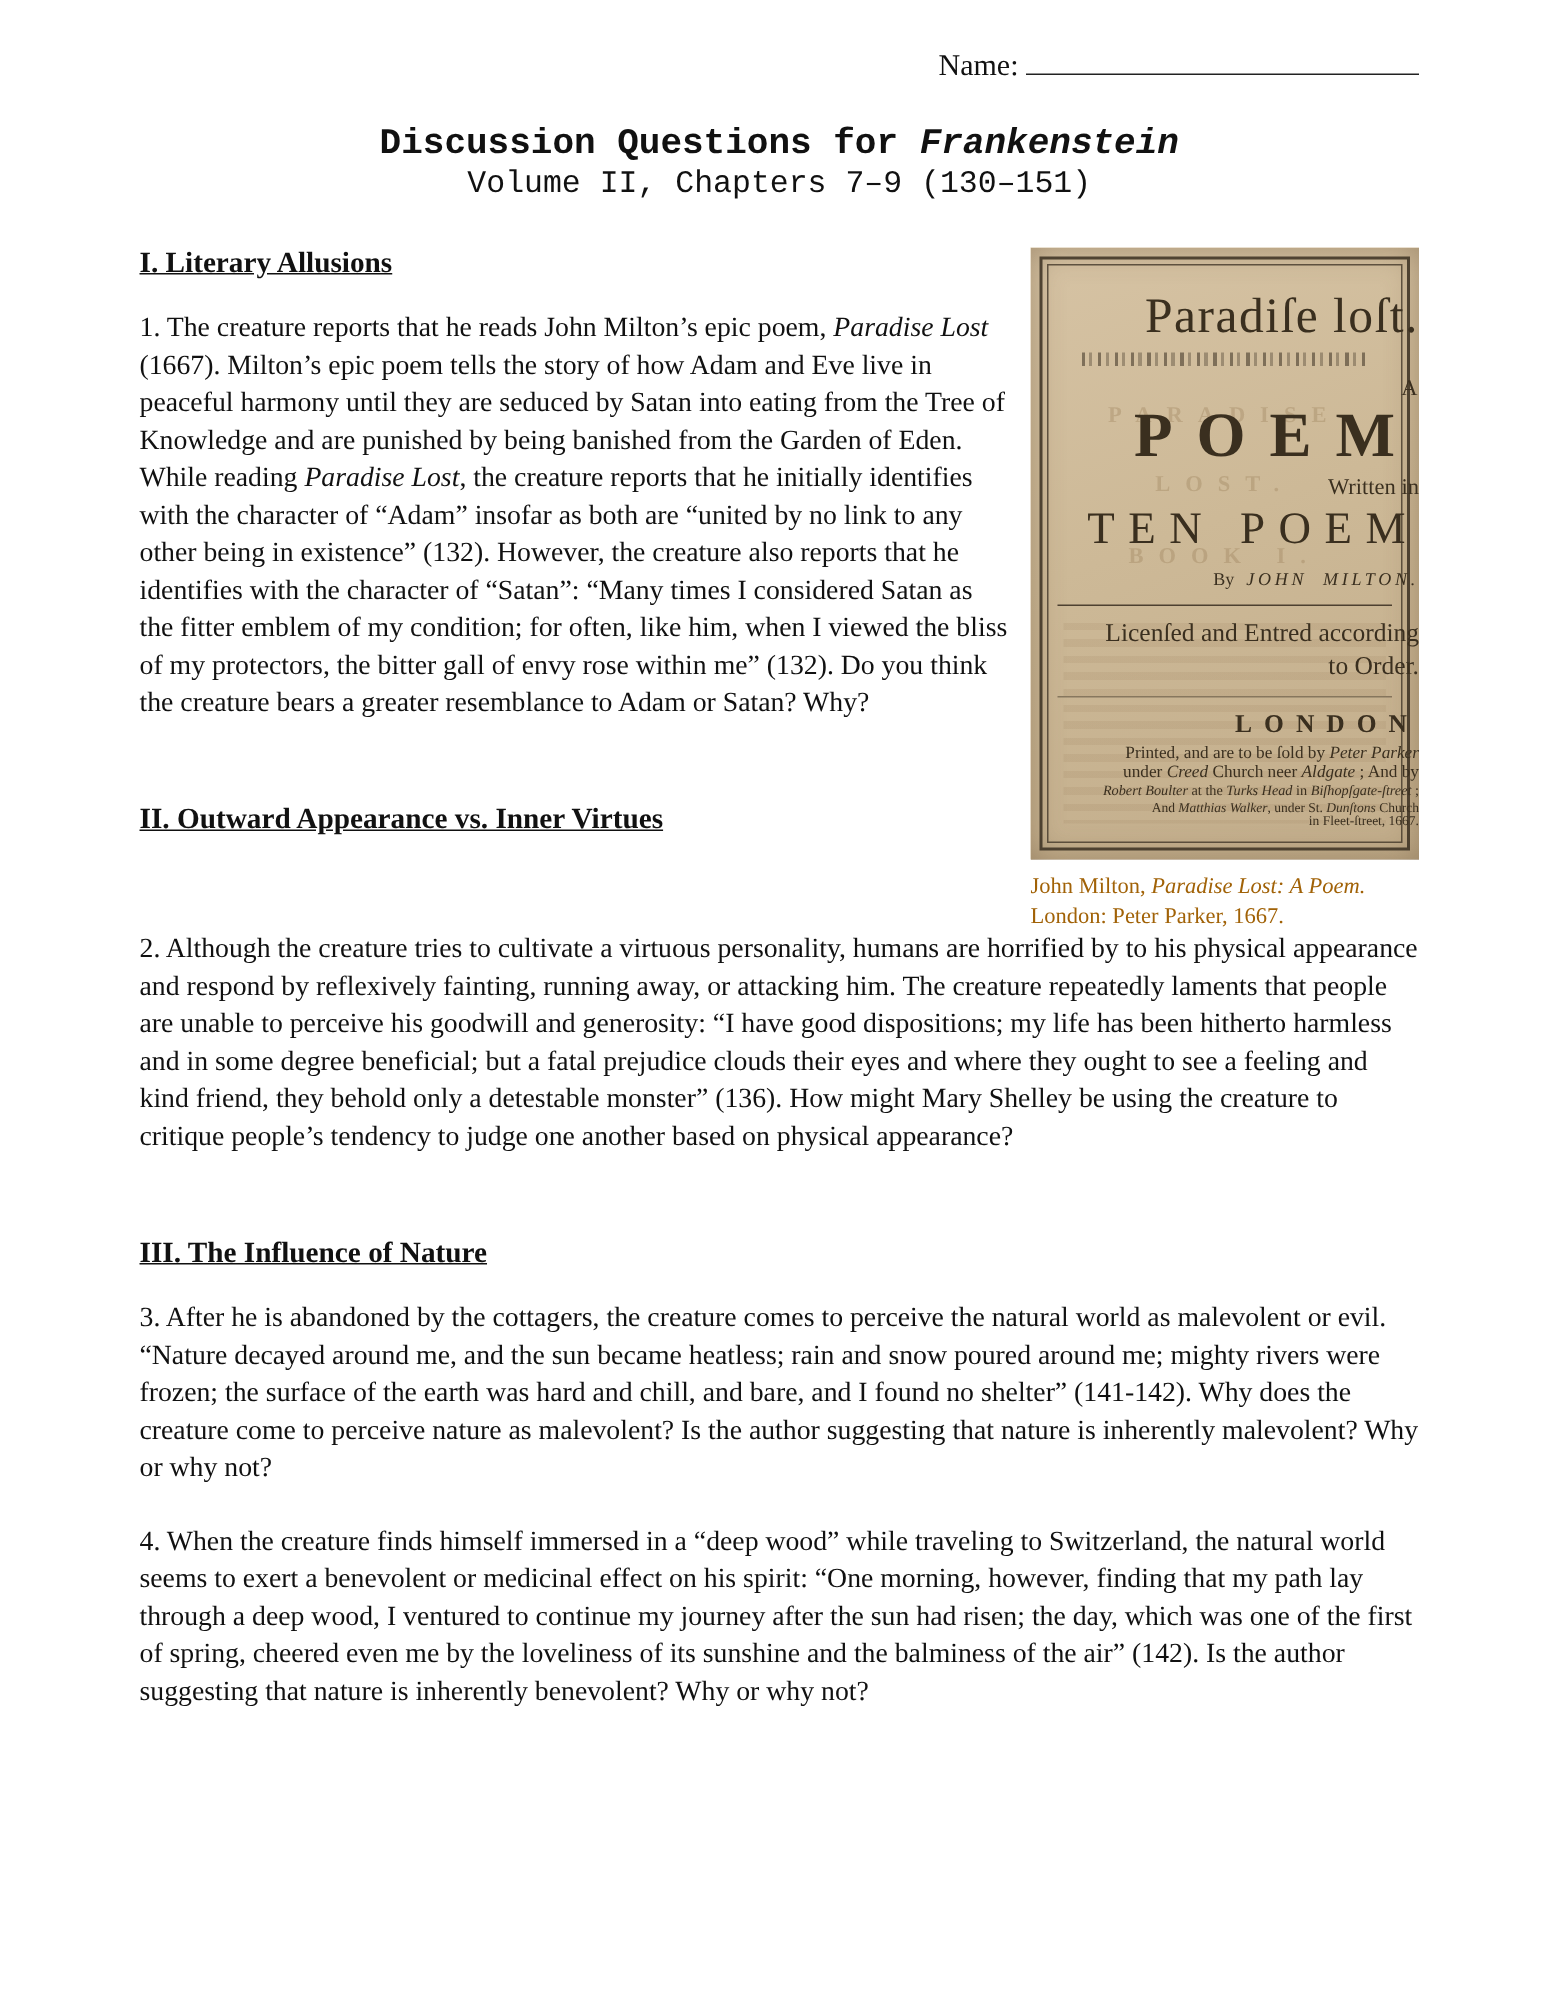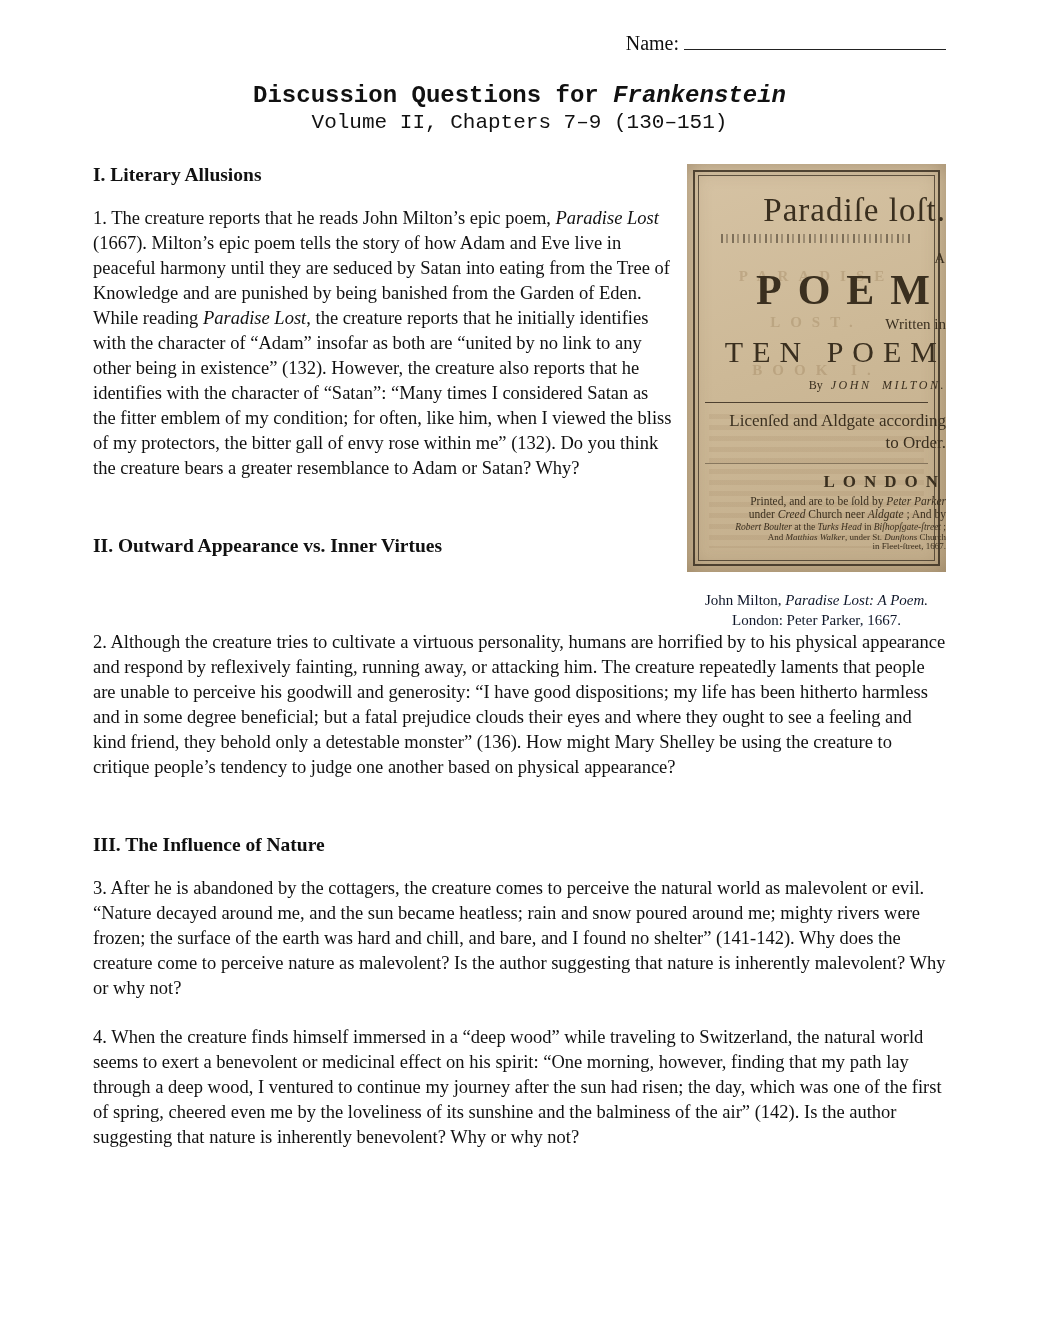--- a/index.html
+++ b/index.html
@@ -19,21 +19,21 @@
   .name-underline {
     display:inline-block; width:262px; height:1.05em;
     border-bottom:1.6px solid #222; margin-left:5px; vertical-align:baseline;
   }
 
   
   .doc-title { text-align:center; font-size:24px; font-weight:bold; line-height:28px; margin:26px 0 0;font-family:Liberation Mono, monospace; }
   .doc-subtitle { text-align:center; font-size:21px; line-height:26px;font-family:Liberation Mono, monospace; }
 
   .content { margin-top:26px; }
-  h2.section-heading { font-size:19.5px; font-weight:bold; line-height:25px; margin:0; }
+  h2.section-heading { font-size:19.5px; font-weight:bold; line-height:25px; margin:0;text-decoration:underline; }
   h2.h2-second { margin-top:52px; }
   h2.h2-third { margin-top:52px; }
   p.question { font-size:18.5px; line-height:25px; margin:19px 0 0; }
   p.q-clear { clear:both; margin-top:21px; }
   p.q-follow { margin-top:24px; }
 
   
   figure.pl-figure { float:right; width:259px; margin:2px 0 0 14px; padding:0; }
   .pl-plate {
     position:relative; width:259px; height:408px; overflow:hidden;
@@ -72,21 +72,21 @@
   .ghost { position:absolute; left:0; right:0; text-align:center; color:rgba(125,90,50,0.22);
            font-weight:bold; letter-spacing:10px; font-size:15px; white-space:nowrap; z-index:1; }
   .ghost-1 { top:104px; }
   .ghost-2 { top:150px; }
   .ghost-3 { top:198px; }
   .ghost-streaks {
     position:absolute; left:22px; right:22px; top:250px; bottom:24px; z-index:1;
     background:repeating-linear-gradient(180deg, rgba(120,85,50,0.09) 0 5px, rgba(120,85,50,0) 5px 11px);
   }
 
-  figcaption.pl-caption { font-size:15px; line-height:20px; margin-top:18px; color:#0f172a; text-align:center; }
+  figcaption.pl-caption { font-size:15px; line-height:20px; margin-top:8px; color:#a16207; text-align:left; }
 </style>
 </head>
 <body>
 
 <div class="page">
 
   <div class="name-row">
     <span>Name:</span><span class="name-underline"></span>
   </div>
 
@@ -106,21 +106,21 @@
         <div class="ghost-streaks"></div>
 
         <div class="pl-line pl-title">Paradiſe loſt.</div>
         <div class="ornament-band"></div>
         <div class="pl-line pl-a">A</div>
         <div class="pl-line pl-poem">POEM</div>
         <div class="pl-line pl-written">Written in</div>
         <div class="pl-line pl-tenbooks">TEN POEM</div>
         <div class="pl-line pl-byline"><span>By </span><em>JOHN MILTON.</em></div>
         <div class="pl-rule1"></div>
-        <div class="pl-line pl-lic1">Licenſed and Aldgate according</div>
+        <div class="pl-line pl-lic1">Licenſed and Entred according</div>
         <div class="pl-line pl-lic2">to Order.</div>
         <div class="pl-rule2"></div>
         <div class="pl-line pl-london">LONDON</div>
         <div class="pl-line pl-imp1"><span>Printed, and are to be ſold by </span><em>Peter Parker</em></div>
         <div class="pl-line pl-imp2"><span>under </span><em>Creed</em><span> Church neer </span><em>Aldgate</em><span> ; And by</span></div>
         <div class="pl-line pl-imp3"><em>Robert Boulter</em><span> at the </span><em>Turks Head</em><span> in </span><em>Biſhopſgate-ſtreet</em><span> ;</span></div>
         <div class="pl-line pl-imp4"><span>And </span><em>Matthias Walker</em><span>, under St. </span><em>Dunſtons</em><span> Church</span></div>
         <div class="pl-line pl-imp5"><span>in Fleet-ſtreet, 1667.</span></div>
       </div>
       <figcaption class="pl-caption"><span>John Milton, </span><em>Paradise Lost: A Poem.</em><span> London: Peter Parker, 1667.</span></figcaption>

